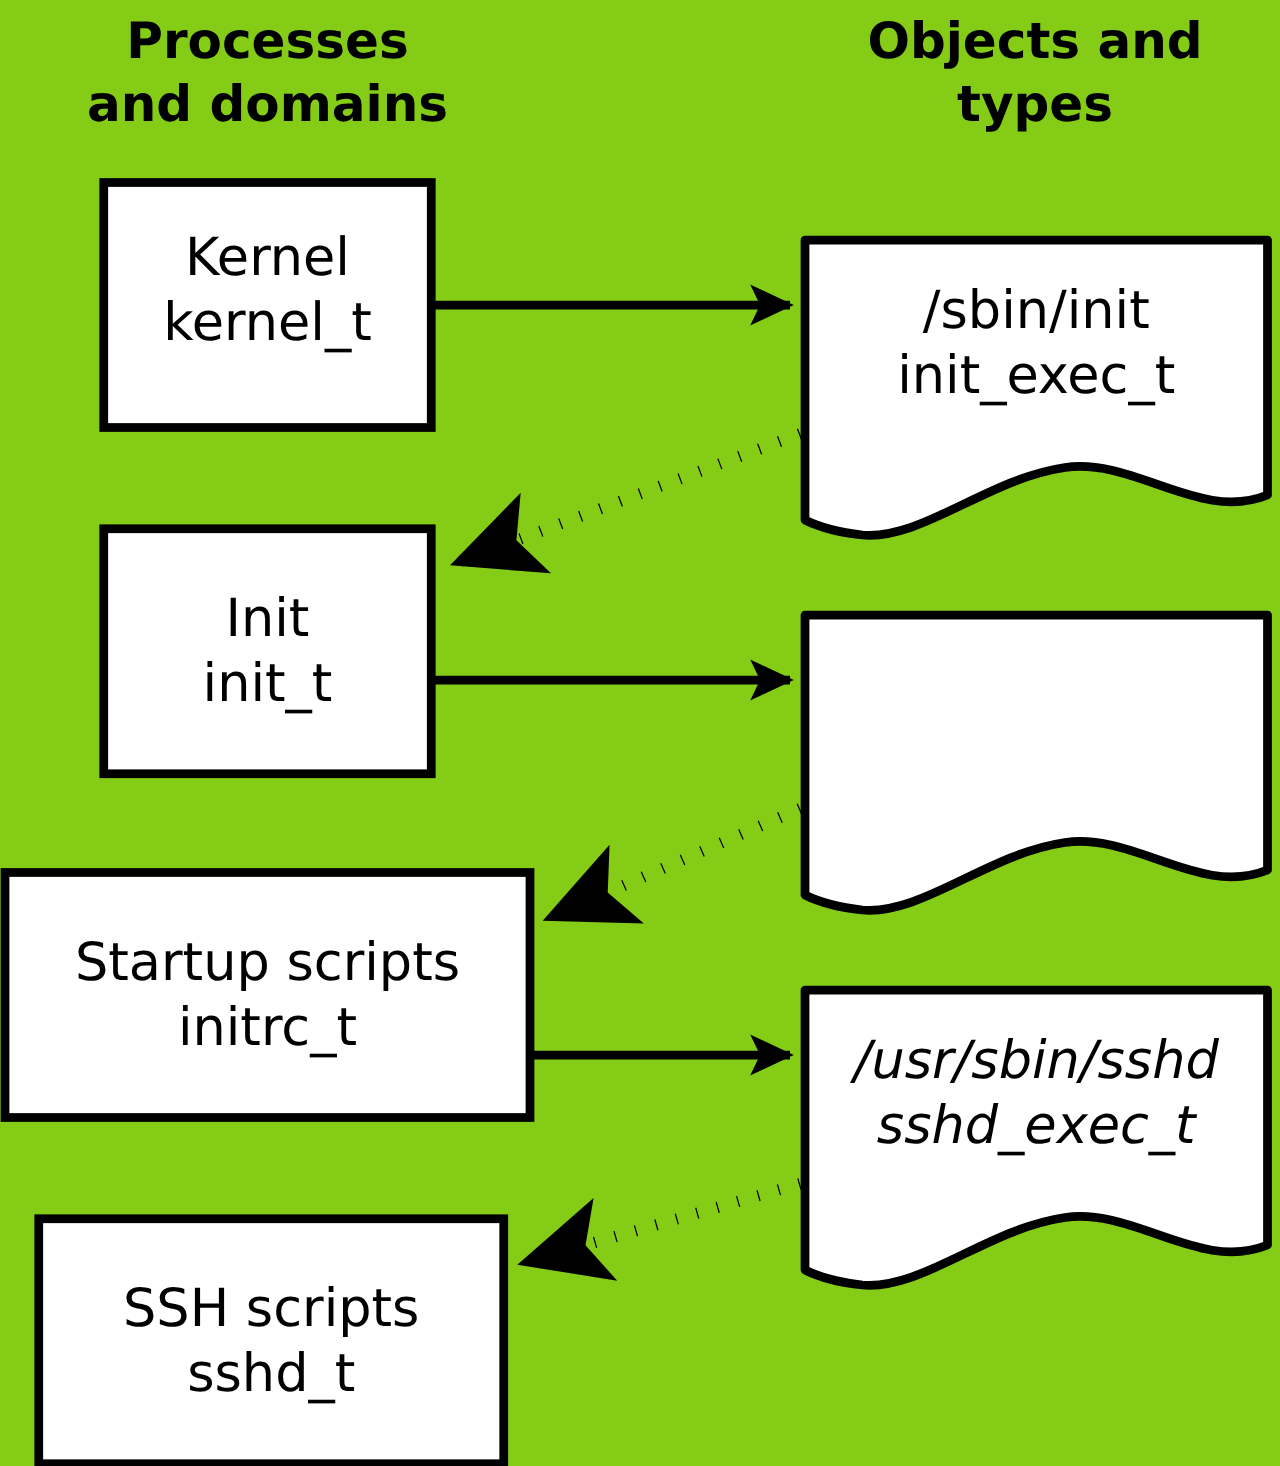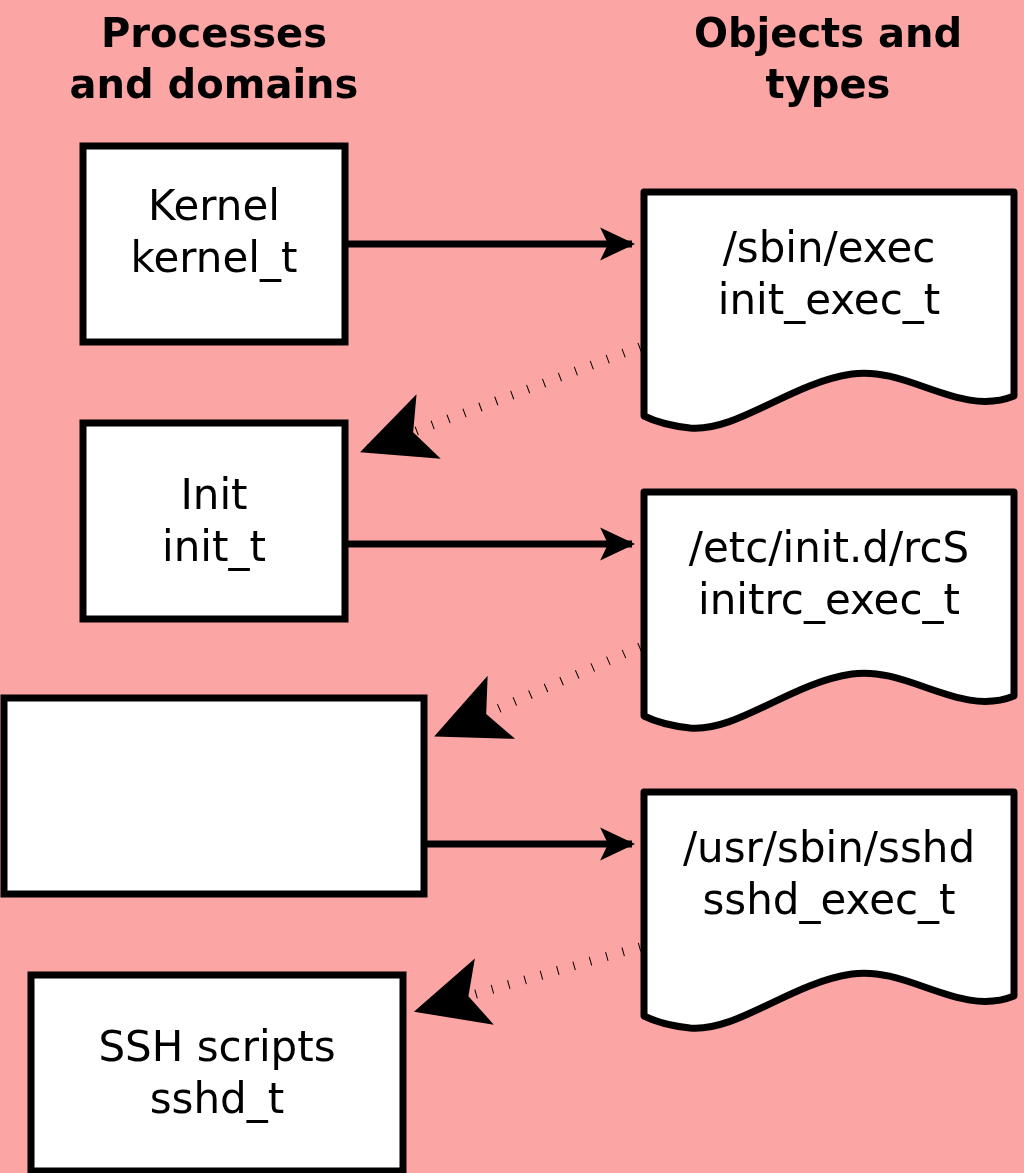--- a/index.html
+++ b/index.html
@@ -5,21 +5,21 @@
 <style>
   html, body {
     margin: 0;
     padding: 0;
     background: #ffffff;
   }
   #canvas {
     position: relative;
     width: 1024px;
     height: 1173px;
-    background: #fca5a5;
+    background: #84cc16;
     overflow: hidden;
     font-family: "DejaVu Sans", "Liberation Sans", sans-serif;
   }
   #diagram-svg {
     position: absolute;
     top: 0;
     left: 0;
     width: 1024px;
     height: 1173px;
     display: block;
@@ -110,27 +110,27 @@
 
   <div class="col-header" id="header-objects">Objects and
 types</div>
 
   <div class="node-label" style="left:83px; top:180px; width:262px;">Kernel
 kernel_t</div>
 
   <div class="node-label" style="left:83px; top:469px; width:262px;">Init
 init_t</div>
 
+  <div class="node-label" style="left:4px; top:744px; width:420px;">Startup scripts
+initrc_t</div>
 
   <div class="node-label" style="left:31px; top:1021px; width:372px;">SSH scripts
 sshd_t</div>
 
-  <div class="node-label" style="left:644px; top:222px; width:370px;">/sbin/exec
+  <div class="node-label" style="left:644px; top:222px; width:370px;">/sbin/init
 init_exec_t</div>
 
-  <div class="node-label" style="left:644px; top:522px; width:370px;">/etc/init.d/rcS
-initrc_exec_t</div>
 
-  <div class="node-label" style="left:644px; top:822px; width:370px;">/usr/sbin/sshd
+  <div class="node-label" style="left:644px; top:822px; width:370px;font-style:italic;">/usr/sbin/sshd
 sshd_exec_t</div>
 
 
 </div>
 
 </body></html>

